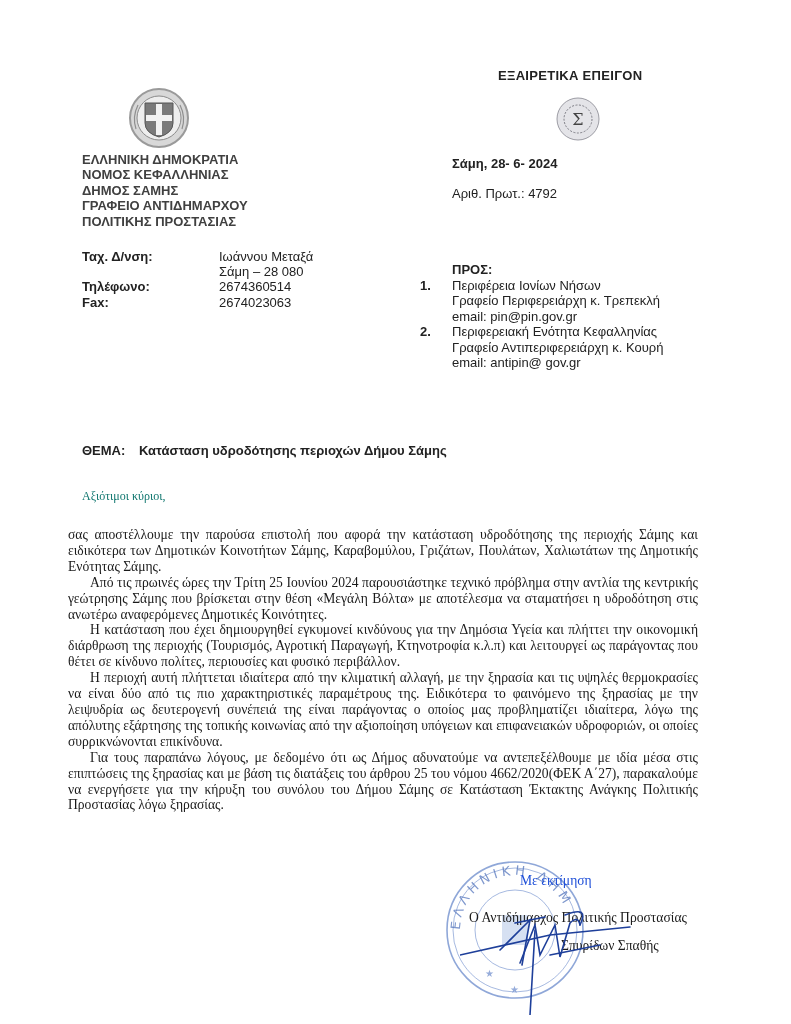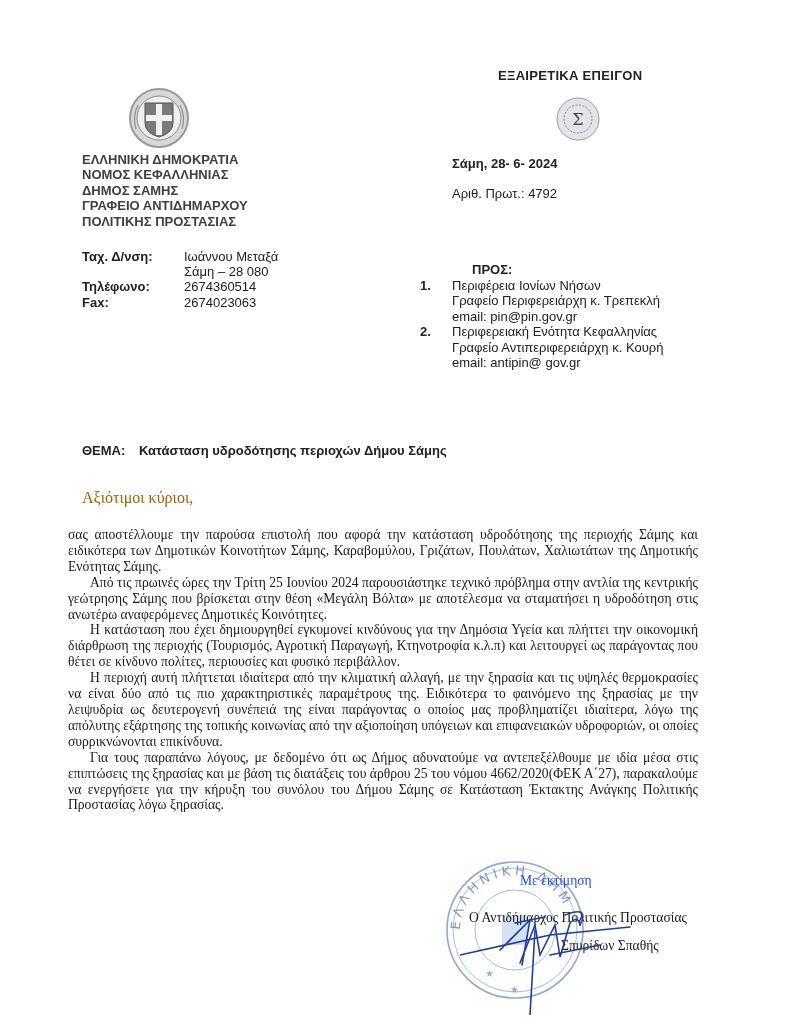--- a/index.html
+++ b/index.html
@@ -6,42 +6,42 @@
   body { width: 791px; height: 1024px; position: relative; overflow: hidden; color: #1a1a1a; }
   .sans { font-family: "Liberation Sans", "DejaVu Sans", sans-serif; }
   .serif { font-family: "Liberation Serif", "DejaVu Serif", serif; }
   .abs { position: absolute; }
 
   
   #coat { left: 128px; top: 87px; width: 62px; height: 62px; }
   
   #hdr-left { left: 82px; top: 152px; font-size: 13px; font-weight: bold; line-height: 15.4px; color: #404040; }
   #contacts { left: 82px; top: 249px; font-size: 13px; line-height: 15.2px; color: #222; }
-  #contacts .row { display: flex; }
+  #contacts .row { display: flex; gap: 35px; }
   #contacts .lbl { width: 102px; font-weight: bold; }
   #contacts .val { }
 
   
   #urgent { left: 498px; top: 68px; font-size: 13px; font-weight: bold; letter-spacing: 0.3px; color: #222; }
   #seal { left: 555px; top: 96px; width: 46px; height: 46px; }
   #date { left: 452px; top: 156px; font-size: 13px; font-weight: bold; color: #222; }
   #protocol { left: 452px; top: 186px; font-size: 13px; font-weight: normal; color: #222; }
 
   
-  #to-title { left: 472px; top: 262px; font-size: 13px; font-weight: bold; color: #222; }
+  #to-title { left: 452px; top: 262px; font-size: 13px; font-weight: bold; color: #222; }
   #recipients { left: 420px; top: 278px; font-size: 13px; line-height: 15.4px; color: #222; }
   .rcp { display: flex; }
   .rcp .num { width: 32px; font-weight: bold; }
   .rcp .bold { font-weight: normal; }
 
   
   #subject { left: 82px; top: 443px; font-size: 13px; font-weight: bold; color: #222; }
   #subject .lbl { margin-right: 10px; }
 
-  #salutation { left: 82px; top: 489px; font-size: 16px; color: #a16207; text-align: right; }
+  #salutation { left: 82px; top: 489px; font-size: 12px; color: #0f766e; text-align: right; }
 
   
   #body { left: 68px; top: 527px; width: 630px; font-size: 13.6px; line-height: 15.9px; color: #1a1a1a; text-align: justify; }
   #body p { margin: 0; text-indent: 0; }
   #body p.ind { text-indent: 22px; }
 
   
   #stamp { left: 440px; top: 855px; width: 150px; height: 150px; }
   #sig-closing { left: 520px; top: 873px; font-size: 13.6px; color: #1d4ed8; }
   #sig-title { left: 469px; top: 910px; font-size: 13.6px; color: #1a1a1a; }

